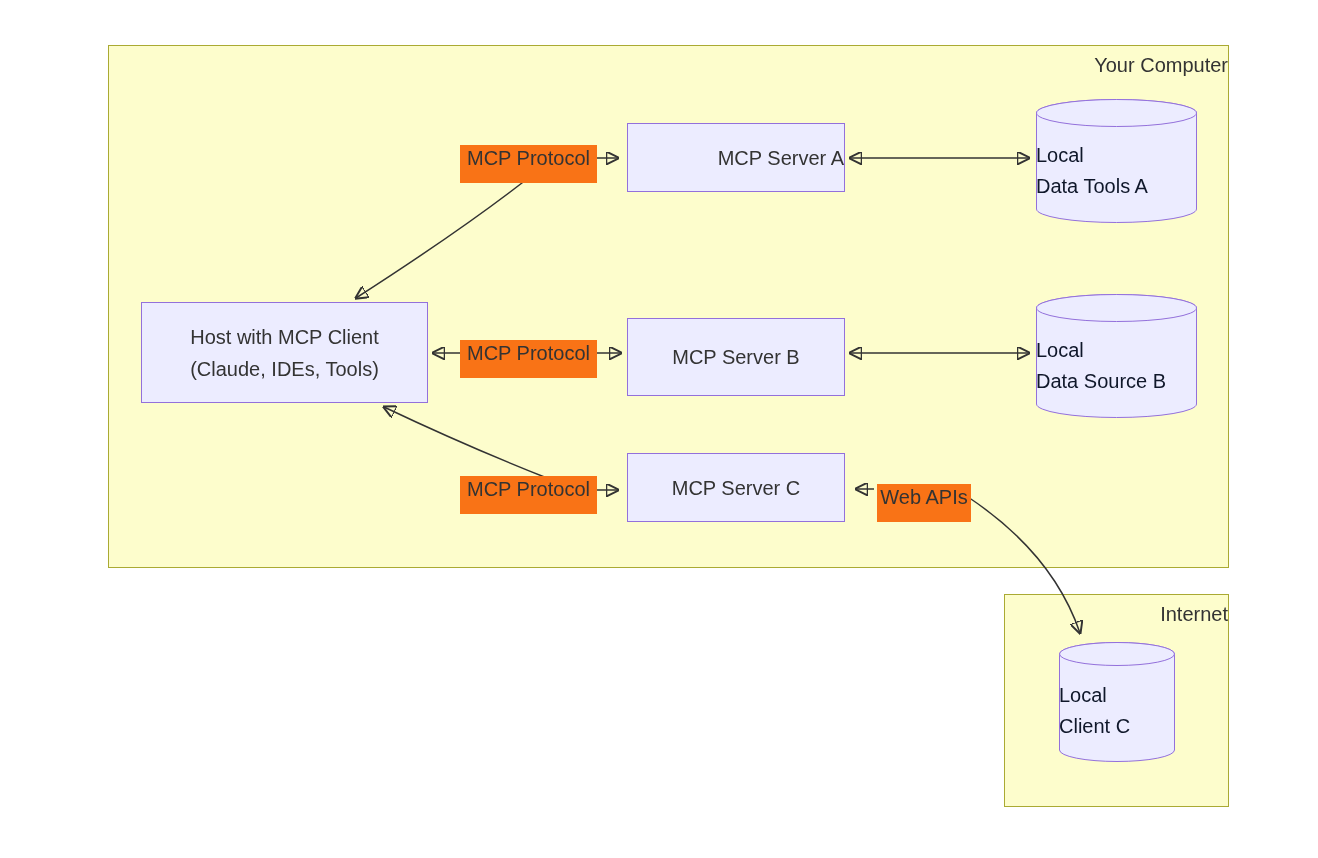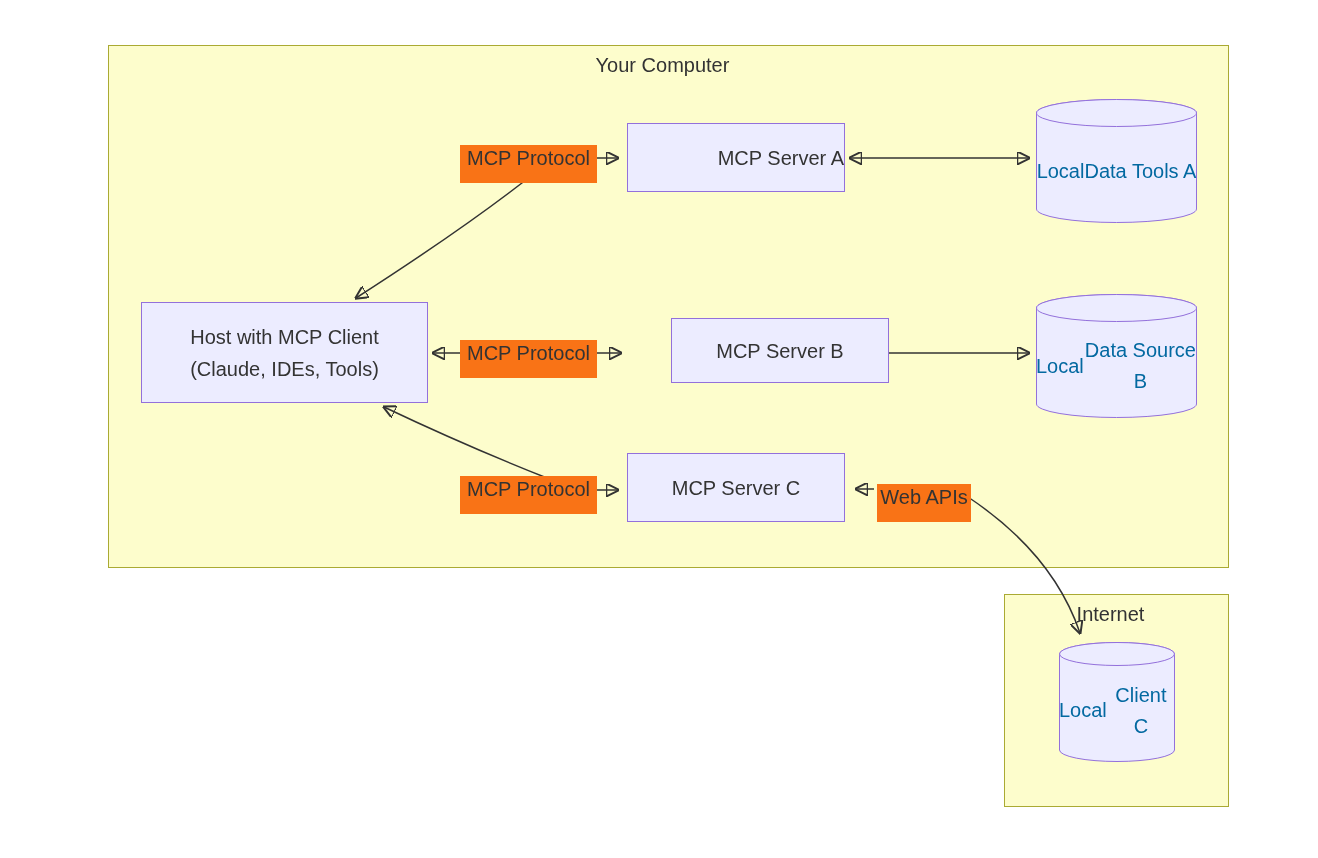--- a/index.html
+++ b/index.html
@@ -17,22 +17,22 @@
     position: absolute;
     background: #fdfdcc;
     border: 1px solid #aaaa33;
     box-sizing: border-box;
     z-index: 0;
   }
   .group-computer { left: 108px; top: 45px; width: 1121px; height: 523px; }
   .group-internet { left: 1004px; top: 594px; width: 225px; height: 213px; }
   .group-title {
     position: absolute;
-    top: 8px; left: 0; right: 12px;
-    text-align: center;
+    top: 8px; left: 0; right: 0;
+    text-align: right;
     font-size: 20px;
     color: #333333;
   }
   
   svg.edges {
     position: absolute;
     left: 0; top: 0;
     z-index: 1;
     pointer-events: none;
   }
@@ -48,37 +48,37 @@
     align-items: center;
     justify-content: center;
     text-align: center;
     font-size: 20px;
     line-height: 32px;
     color: #333333;
     z-index: 2;
   }
   .node-host     { left: 141px; top: 302px; width: 287px; height: 101px; }
   .node-server-a { left: 627px; top: 123px; width: 218px; height: 69px; align-items: flex-end; }
-  .node-server-b { left: 627px; top: 318px; width: 218px; height: 65px; margin-left: 44px; }
+  .node-server-b { left: 627px; top: 318px; width: 218px; height: 78px; }
   .node-server-c { left: 627px; top: 453px; width: 218px; height: 69px; }
   
   .cyl { position: absolute; z-index: 2; }
   .cyl svg { position: absolute; left: 0; top: 0; }
   .cyl svg path, .cyl svg ellipse { fill: #ececff; stroke: #9370db; stroke-width: 1; }
   .cyl-label {
     position: absolute;
     left: 0; right: 0;
     display: flex;
-    flex-direction: row;
-    align-items: center;
+    flex-direction: column;
+    align-items: flex-start;
     justify-content: center;
     text-align: center;
     font-size: 20px;
     line-height: 31px;
-    color: #0369a1;
+    color: #0f172a;
   }
   .cyl-a { left: 1036px; top:  99px; width: 161px; height: 124px; }
   .cyl-b { left: 1036px; top: 294px; width: 161px; height: 124px; }
   .cyl-remote { left: 1059px; top: 642px; width: 116px; height: 121px; }
   .cyl-a .cyl-label, .cyl-b .cyl-label { top: 28px; bottom: 8px; }
   .cyl-remote .cyl-label { top: 24px; bottom: 8px; }
   
   .edge-label {
     position: absolute;
     background: #f97316;

